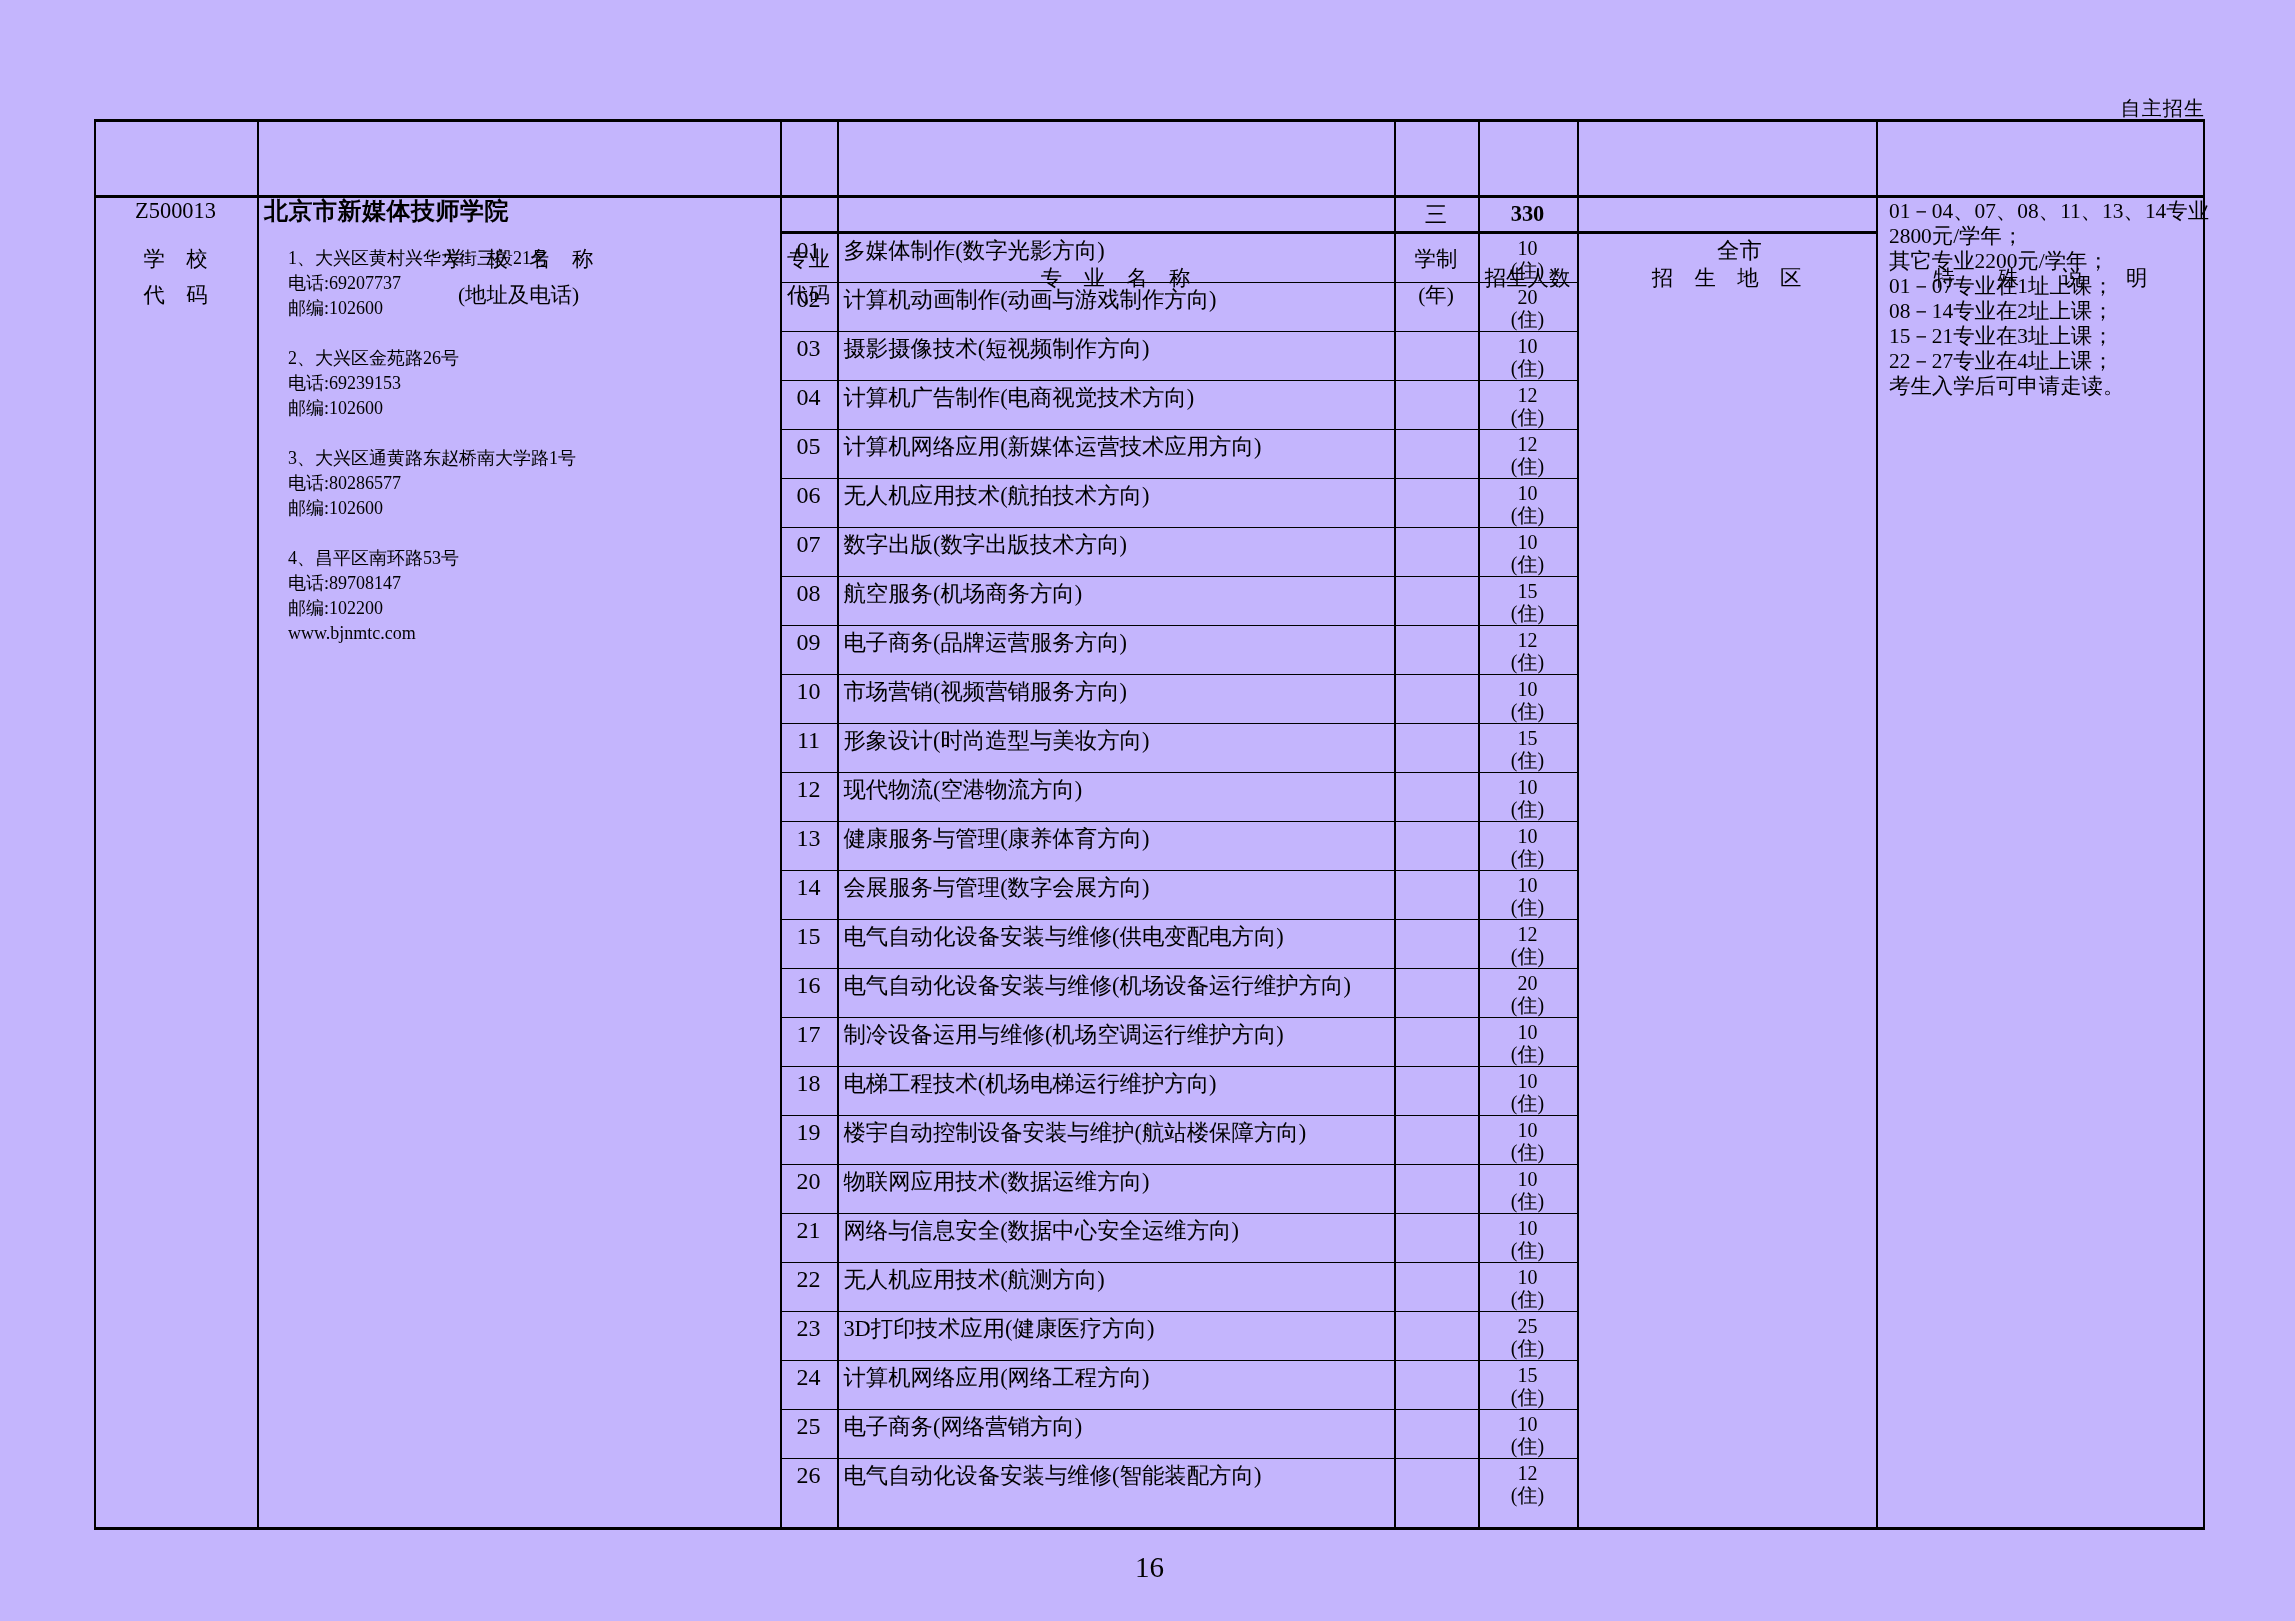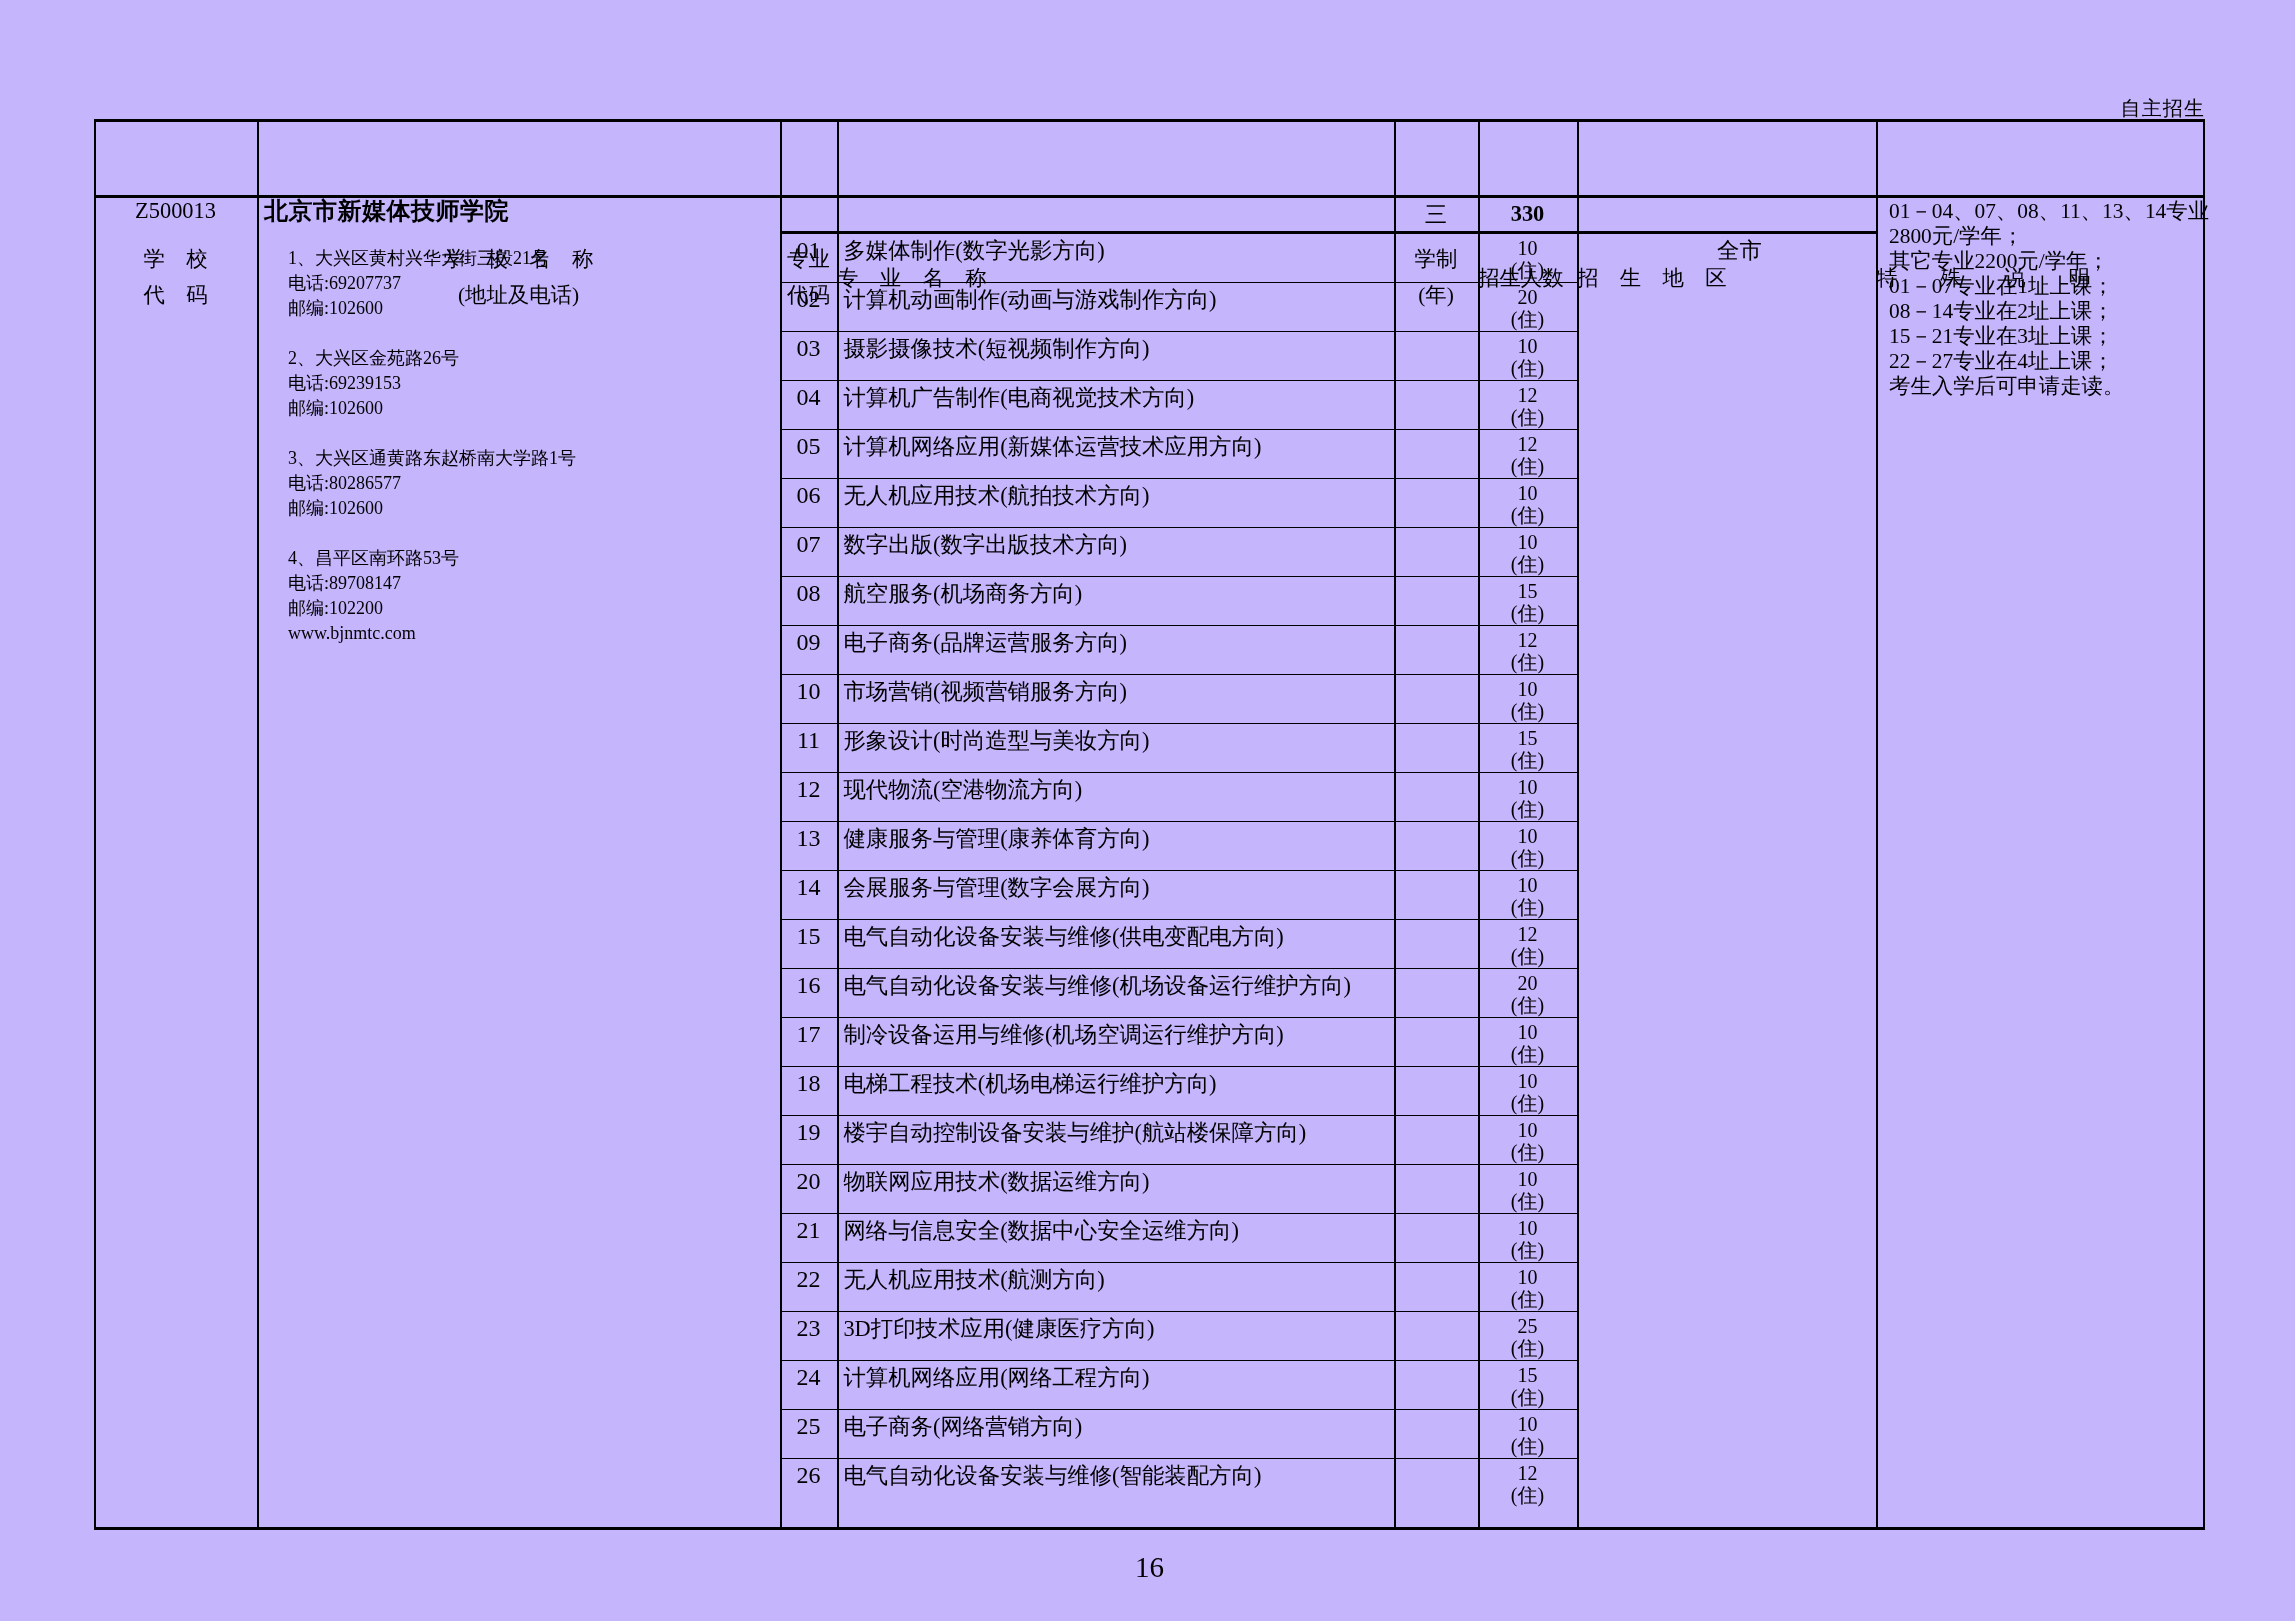--- a/index.html
+++ b/index.html
@@ -13,21 +13,21 @@
   }
   .abs{position:absolute;box-sizing:border-box;}
   .line{position:absolute;background:#000;}
   .corner-label{
     position:absolute;left:2103px;top:95px;width:102px;
     font-size:20px;text-align:right;letter-spacing:1.1px;
   }
   
   .hcell{position:absolute;top:122px;height:73px;text-align:center;font-size:21.4px;}
   .hcell .l{line-height:36px;}
-  .hcell.single{display:flex;align-items:center;justify-content:flex-start;}
+  .hcell.single{display:flex;align-items:center;justify-content:center;}
   
   .school-code{position:absolute;left:0;top:78px;width:163px;text-align:center;font-size:22.4px;line-height:28px;}
   .school-block{position:absolute;left:170px;top:78px;width:598px;}
   .school-name{font-size:24px;font-weight:bold;line-height:28px;margin-bottom:21.4px;letter-spacing:0.5px;}
   .addr-line{font-size:18px;line-height:25px;height:25px;white-space:nowrap;margin-left:24px;}
   .duration-cell,.total-cell{position:absolute;top:78px;height:34px;display:flex;align-items:center;justify-content:center;font-size:22.4px;}
   .duration-cell{left:1300px;width:84px;}
   .total-cell{left:1384px;width:99px;font-weight:bold;}
   .region-cell{position:absolute;left:1483px;top:120px;width:299px;text-align:center;font-size:22.4px;line-height:24.6px;padding-left:13px;}
   .notes-block{position:absolute;left:1787px;top:80px;width:320px;font-size:21.4px;line-height:25px;margin-left:8px;}

